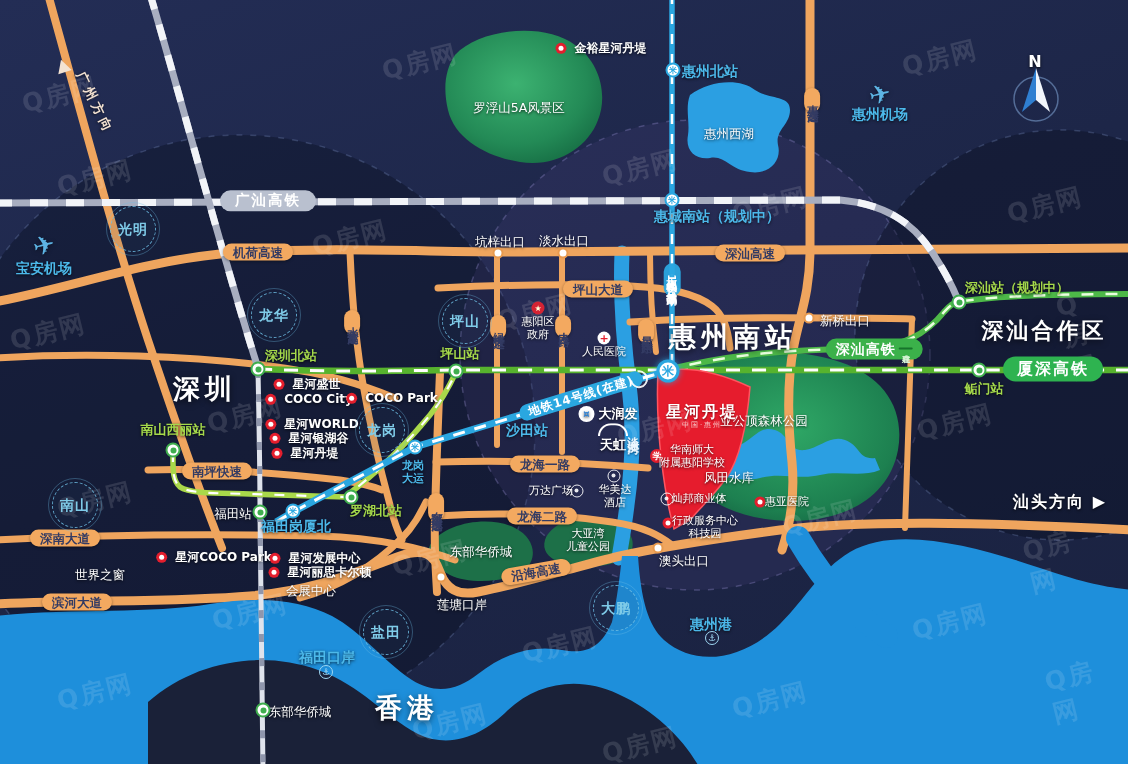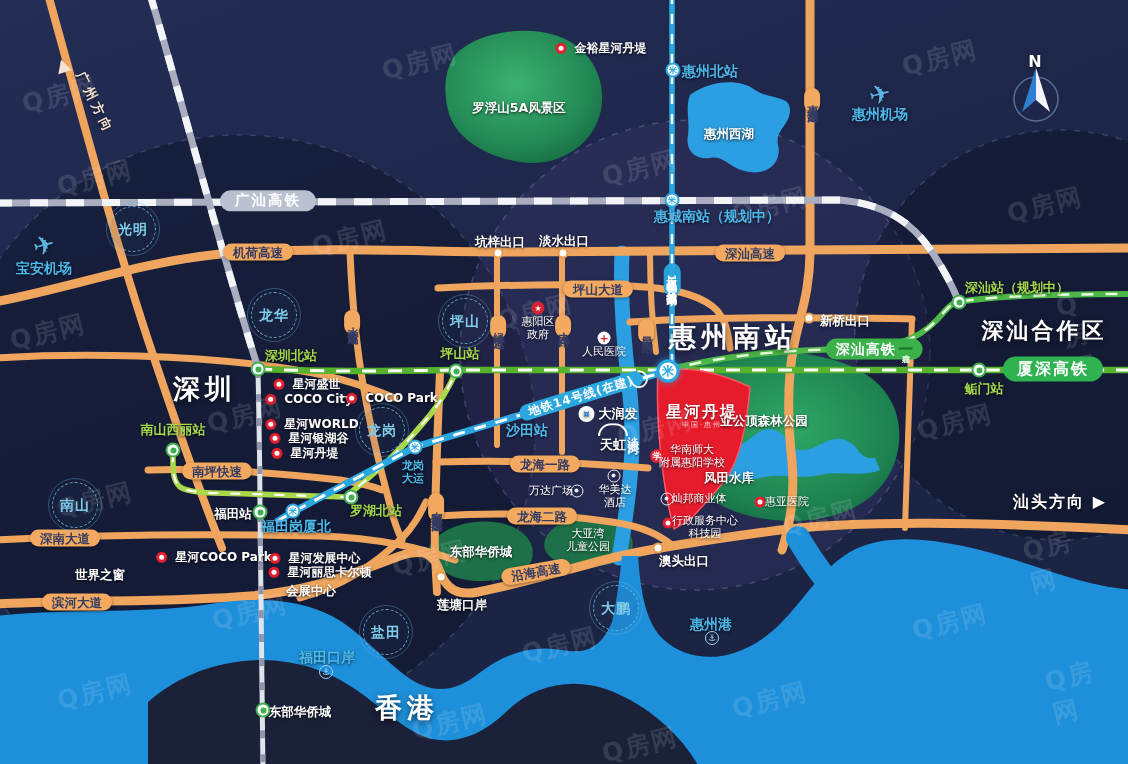--- a/index.html
+++ b/index.html
@@ -7,21 +7,21 @@
        background:linear-gradient(160deg,#232d55 0%,#1d2648 45%,#1a2240 100%);
        font-family:"DejaVu Sans","Liberation Sans",sans-serif;}
   .map svg{position:absolute;left:0;top:0;}
   #labels,#wm{position:absolute;left:0;top:0;width:100%;height:100%;}
   .lbl{position:absolute;transform:translate(-50%,-50%);display:flex;flex-direction:column;
        align-items:center;justify-content:center;white-space:nowrap;line-height:1.2;}
   .line2{display:block;}
   .l-title{font-size:33px;font-weight:bold;color:#fff;letter-spacing:7px;text-shadow:0 2px 8px rgba(0,0,0,.6);}
   .l-city{font-size:27px;font-weight:bold;color:#fff;letter-spacing:5px;text-shadow:0 2px 6px rgba(0,0,0,.65);}
   .l-citysm{font-size:22px;font-weight:bold;color:#fff;letter-spacing:3px;text-shadow:0 2px 6px rgba(0,0,0,.65);}
-  .l-w{font-size:12.5px;font-weight:bold;color:#fff;text-shadow:0 1px 3px rgba(0,0,0,.8);}
+  .l-w{font-size:12.5px;font-weight:normal;color:#fff;text-shadow:0 1px 3px rgba(0,0,0,.8);}
   .l-wb{font-size:16px;font-weight:bold;color:#fff;text-shadow:0 1px 3px rgba(0,0,0,.8);letter-spacing:2px;}
   .l-wsm{font-size:11px;font-weight:normal;color:#fff;text-shadow:0 1px 3px rgba(0,0,0,.8);text-align:right;}
   .l-b{font-size:14px;font-weight:bold;color:#4cb9ea;text-shadow:0 1px 3px rgba(0,0,0,.7);}
   .l-bsm{font-size:11px;font-weight:bold;color:#4cb9ea;text-shadow:0 1px 3px rgba(0,0,0,.7);text-align:center;}
   .l-bv{font-size:12px;font-weight:bold;color:#eaf7ff;writing-mode:vertical-rl;letter-spacing:3px;text-shadow:0 1px 2px rgba(0,60,110,.8);}
   .l-g{font-size:13px;font-weight:bold;color:#a5d94b;text-shadow:0 1px 3px rgba(0,0,0,.8);}
   .l-dir{font-size:13px;font-weight:bold;color:#f3e2d2;letter-spacing:4px;text-shadow:0 1px 3px rgba(0,0,0,.7);}
   .l-po,.l-pov,.l-pg,.l-pgr,.l-pgr2,.l-pmv,.l-ll{font-weight:bold;border-radius:10px;}
   .l-po{background:#f3a960;color:#333b63;font-size:12.5px;padding:1px 10px;box-shadow:0 1px 3px rgba(0,0,0,.4);}
   .l-pov{background:#f3a960;color:#333b63;font-size:11.5px;writing-mode:vertical-rl;letter-spacing:2px;padding:8px 1px;border-radius:8px;box-shadow:0 1px 3px rgba(0,0,0,.4);}

